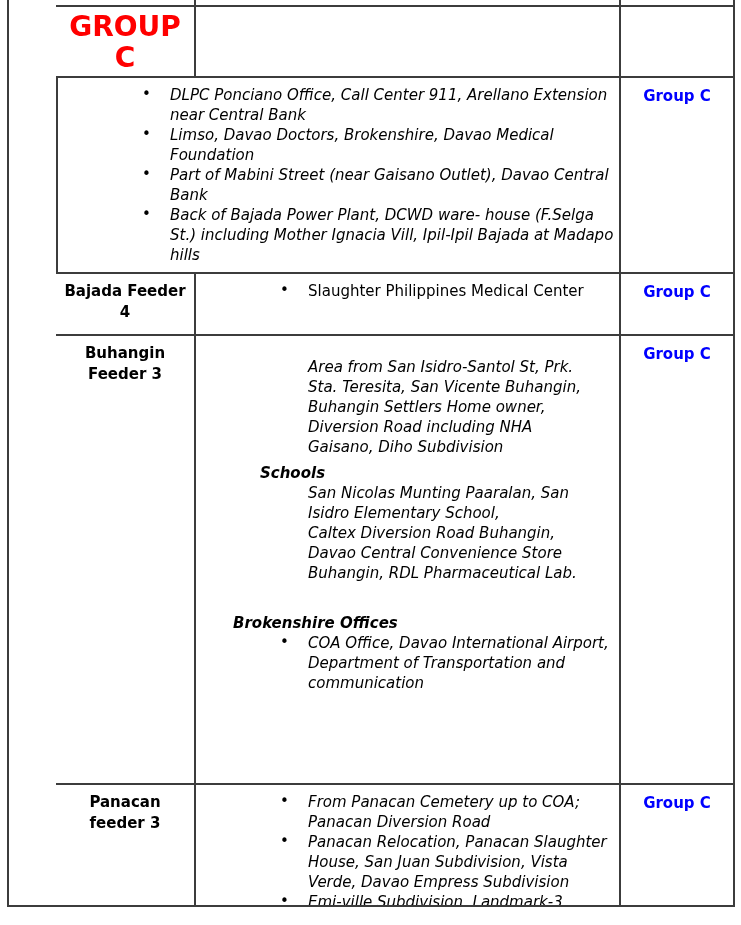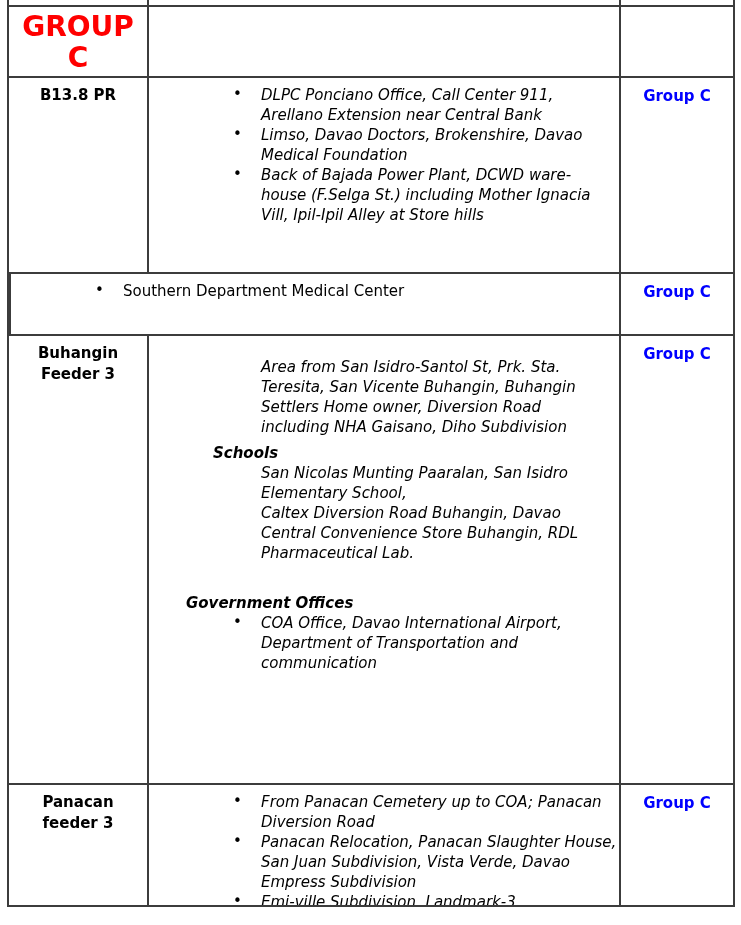--- a/index.html
+++ b/index.html
@@ -3,21 +3,21 @@
 <meta charset="utf-8">
 <style>
   * { margin:0; padding:0; box-sizing:border-box; }
   html,body { background:#ffffff; }
   body {
     width:741px; height:925px; overflow:hidden; position:relative;
     font-family:"DejaVu Sans","Liberation Sans",sans-serif;
     color:#000;
   }
   .tbl { position:absolute; left:7px; top:0; width:728px; border-left:2px solid #3c3c3c; border-right:2px solid #3c3c3c; border-bottom:2px solid #3c3c3c; }
-  .row { display:flex; border-top:2px solid #3c3c3c; overflow:hidden; }
+  .row { display:flex; border-top:2px solid #3c3c3c; overflow:hidden;margin-left:47px; }
   .row.stub { border-top:none; height:5px; }
   .c1 { width:138px; flex:0 0 138px; }
   .c2 { flex:1 1 auto; border-left:2px solid #3c3c3c; border-right:2px solid #3c3c3c; position:relative; }
   .c3 { width:112px; flex:0 0 112px; }
 
   .row.group-row { height:71px; }
   .row.r-b138 { height:196px; }
   .row.r-bajada { height:62px; }
   .row.r-buhangin { height:449px;justify-content:flex-end; }
   .row.r-panacan { height:122px; }
@@ -67,61 +67,63 @@
 
   <div class="row group-row">
     <div class="c1">
       <div class="group-title">GROUP C</div>
     </div>
     <div class="c2"></div>
     <div class="c3"></div>
   </div>
 
   <div class="row r-b138">
-    <div class="c1">
-      <div class="feeder">
-        <span>B13.8 PR</span>
-      </div>
-    </div>
     <div class="c2 content">
       <ul class="blist">
         <li>DLPC Ponciano Office, Call Center 911, Arellano Extension near Central Bank</li>
         <li>Limso, Davao Doctors, Brokenshire, Davao Medical Foundation</li>
-        <li>Back of Bajada Power Plant, DCWD ware- house (F.Selga St.) including Mother Ignacia Vill, Ipil-Ipil Alley at Store hills</li>
+        <li>Part of Mabini Street (near Gaisano Outlet), Davao Central Bank</li>
+        <li>Back of Bajada Power Plant, DCWD ware- house (F.Selga St.) including Mother Ignacia Vill, Ipil-Ipil Bajada at Madapo hills</li>
       </ul>
     </div>
     <div class="c3">
       <div class="grp">Group C</div>
     </div>
   </div>
 
   <div class="row r-bajada">
+    <div class="c1">
+      <div class="feeder">
+        <span>Bajada Feeder</span>
+        <span>4</span>
+      </div>
+    </div>
     <div class="c2 content upright">
       <ul class="blist">
-        <li class="upright">Southern Department Medical Center</li>
+        <li class="upright">Slaughter Philippines Medical Center</li>
       </ul>
     </div>
     <div class="c3">
       <div class="grp">Group C</div>
     </div>
   </div>
 
   <div class="row r-buhangin">
     <div class="c1">
       <div class="feeder">
         <span>Buhangin</span>
         <span>Feeder 3</span>
       </div>
     </div>
     <div class="c2 content">
       <div class="detail mt-sm">Area from San Isidro-Santol St, Prk. Sta. Teresita,  San Vicente Buhangin, Buhangin Settlers Home owner, Diversion Road including NHA Gaisano, Diho Subdivision</div>
       <div class="h h-schools">Schools</div>
       <div class="detail">San Nicolas Munting Paaralan, San Isidro Elementary School,</div>
       <div class="detail">Caltex Diversion Road Buhangin, Davao Central Convenience Store Buhangin, RDL Pharmaceutical Lab.</div>
-      <div class="h h-government">Government Offices</div>
+      <div class="h h-government">Brokenshire Offices</div>
       <ul class="blist">
         <li>COA Office, Davao International Airport, Department of Transportation and communication</li>
       </ul>
     </div>
     <div class="c3">
       <div class="grp">Group C</div>
     </div>
   </div>
 
   <div class="row r-panacan">

